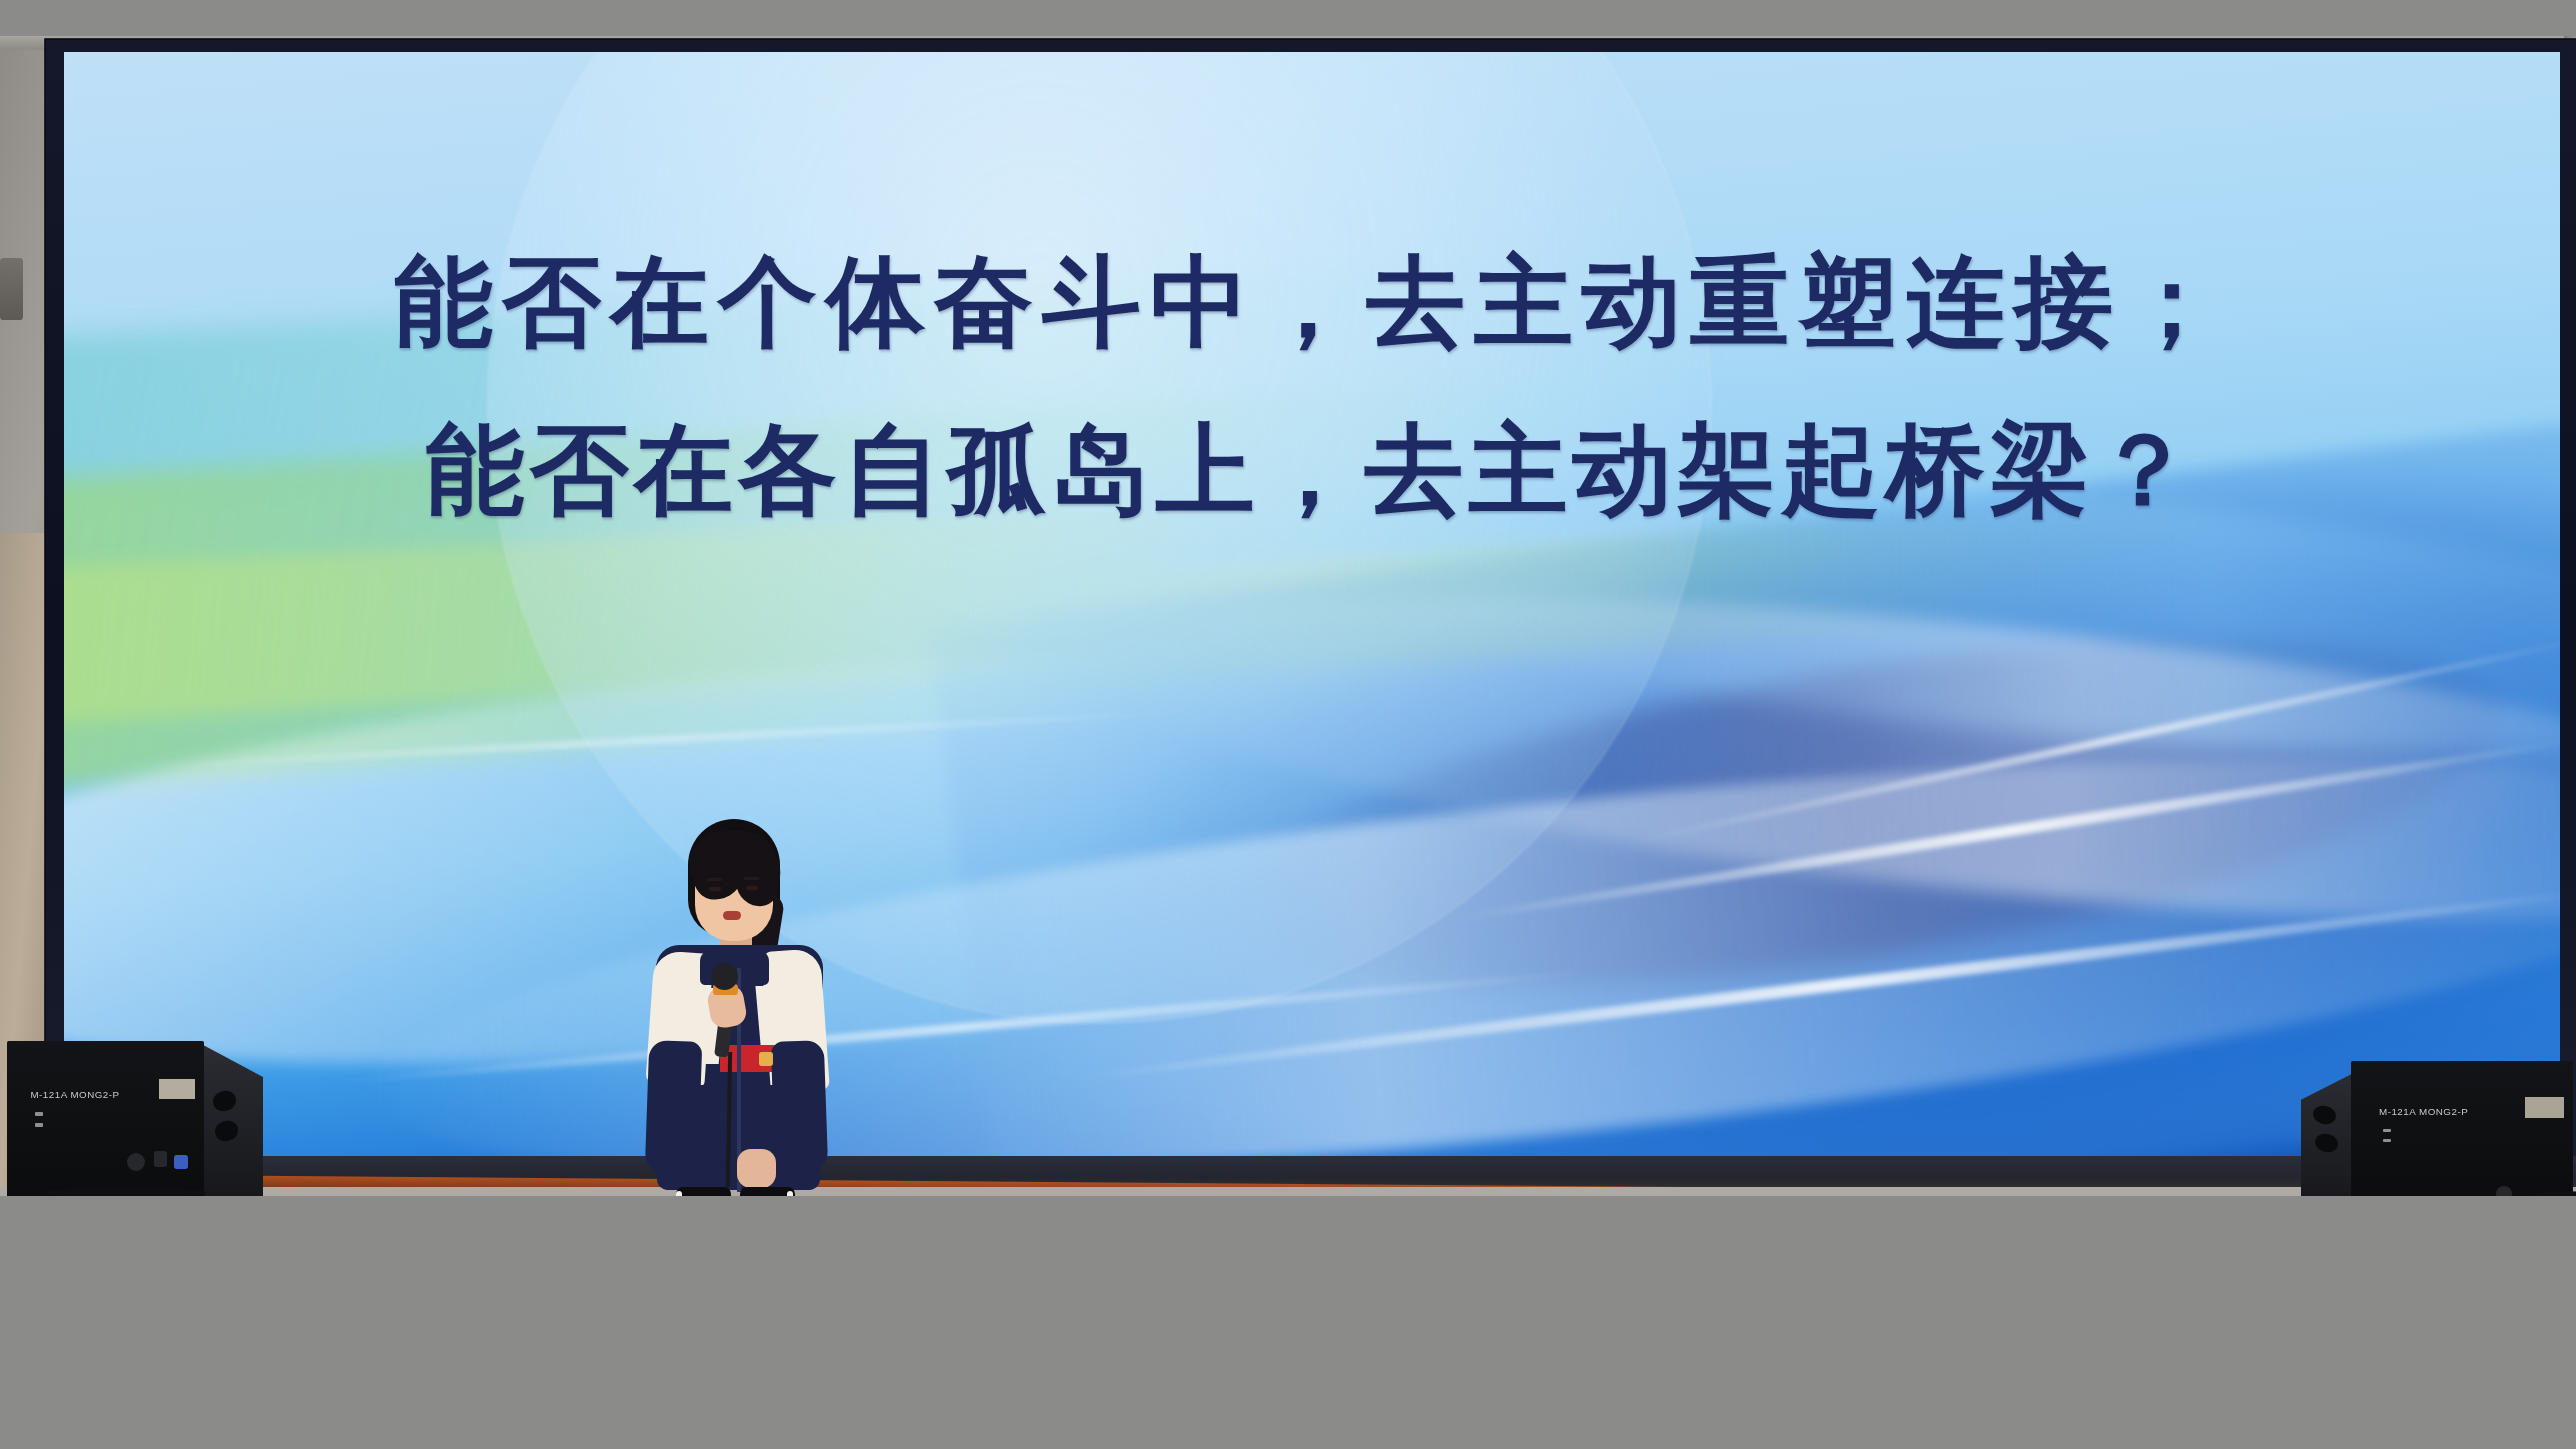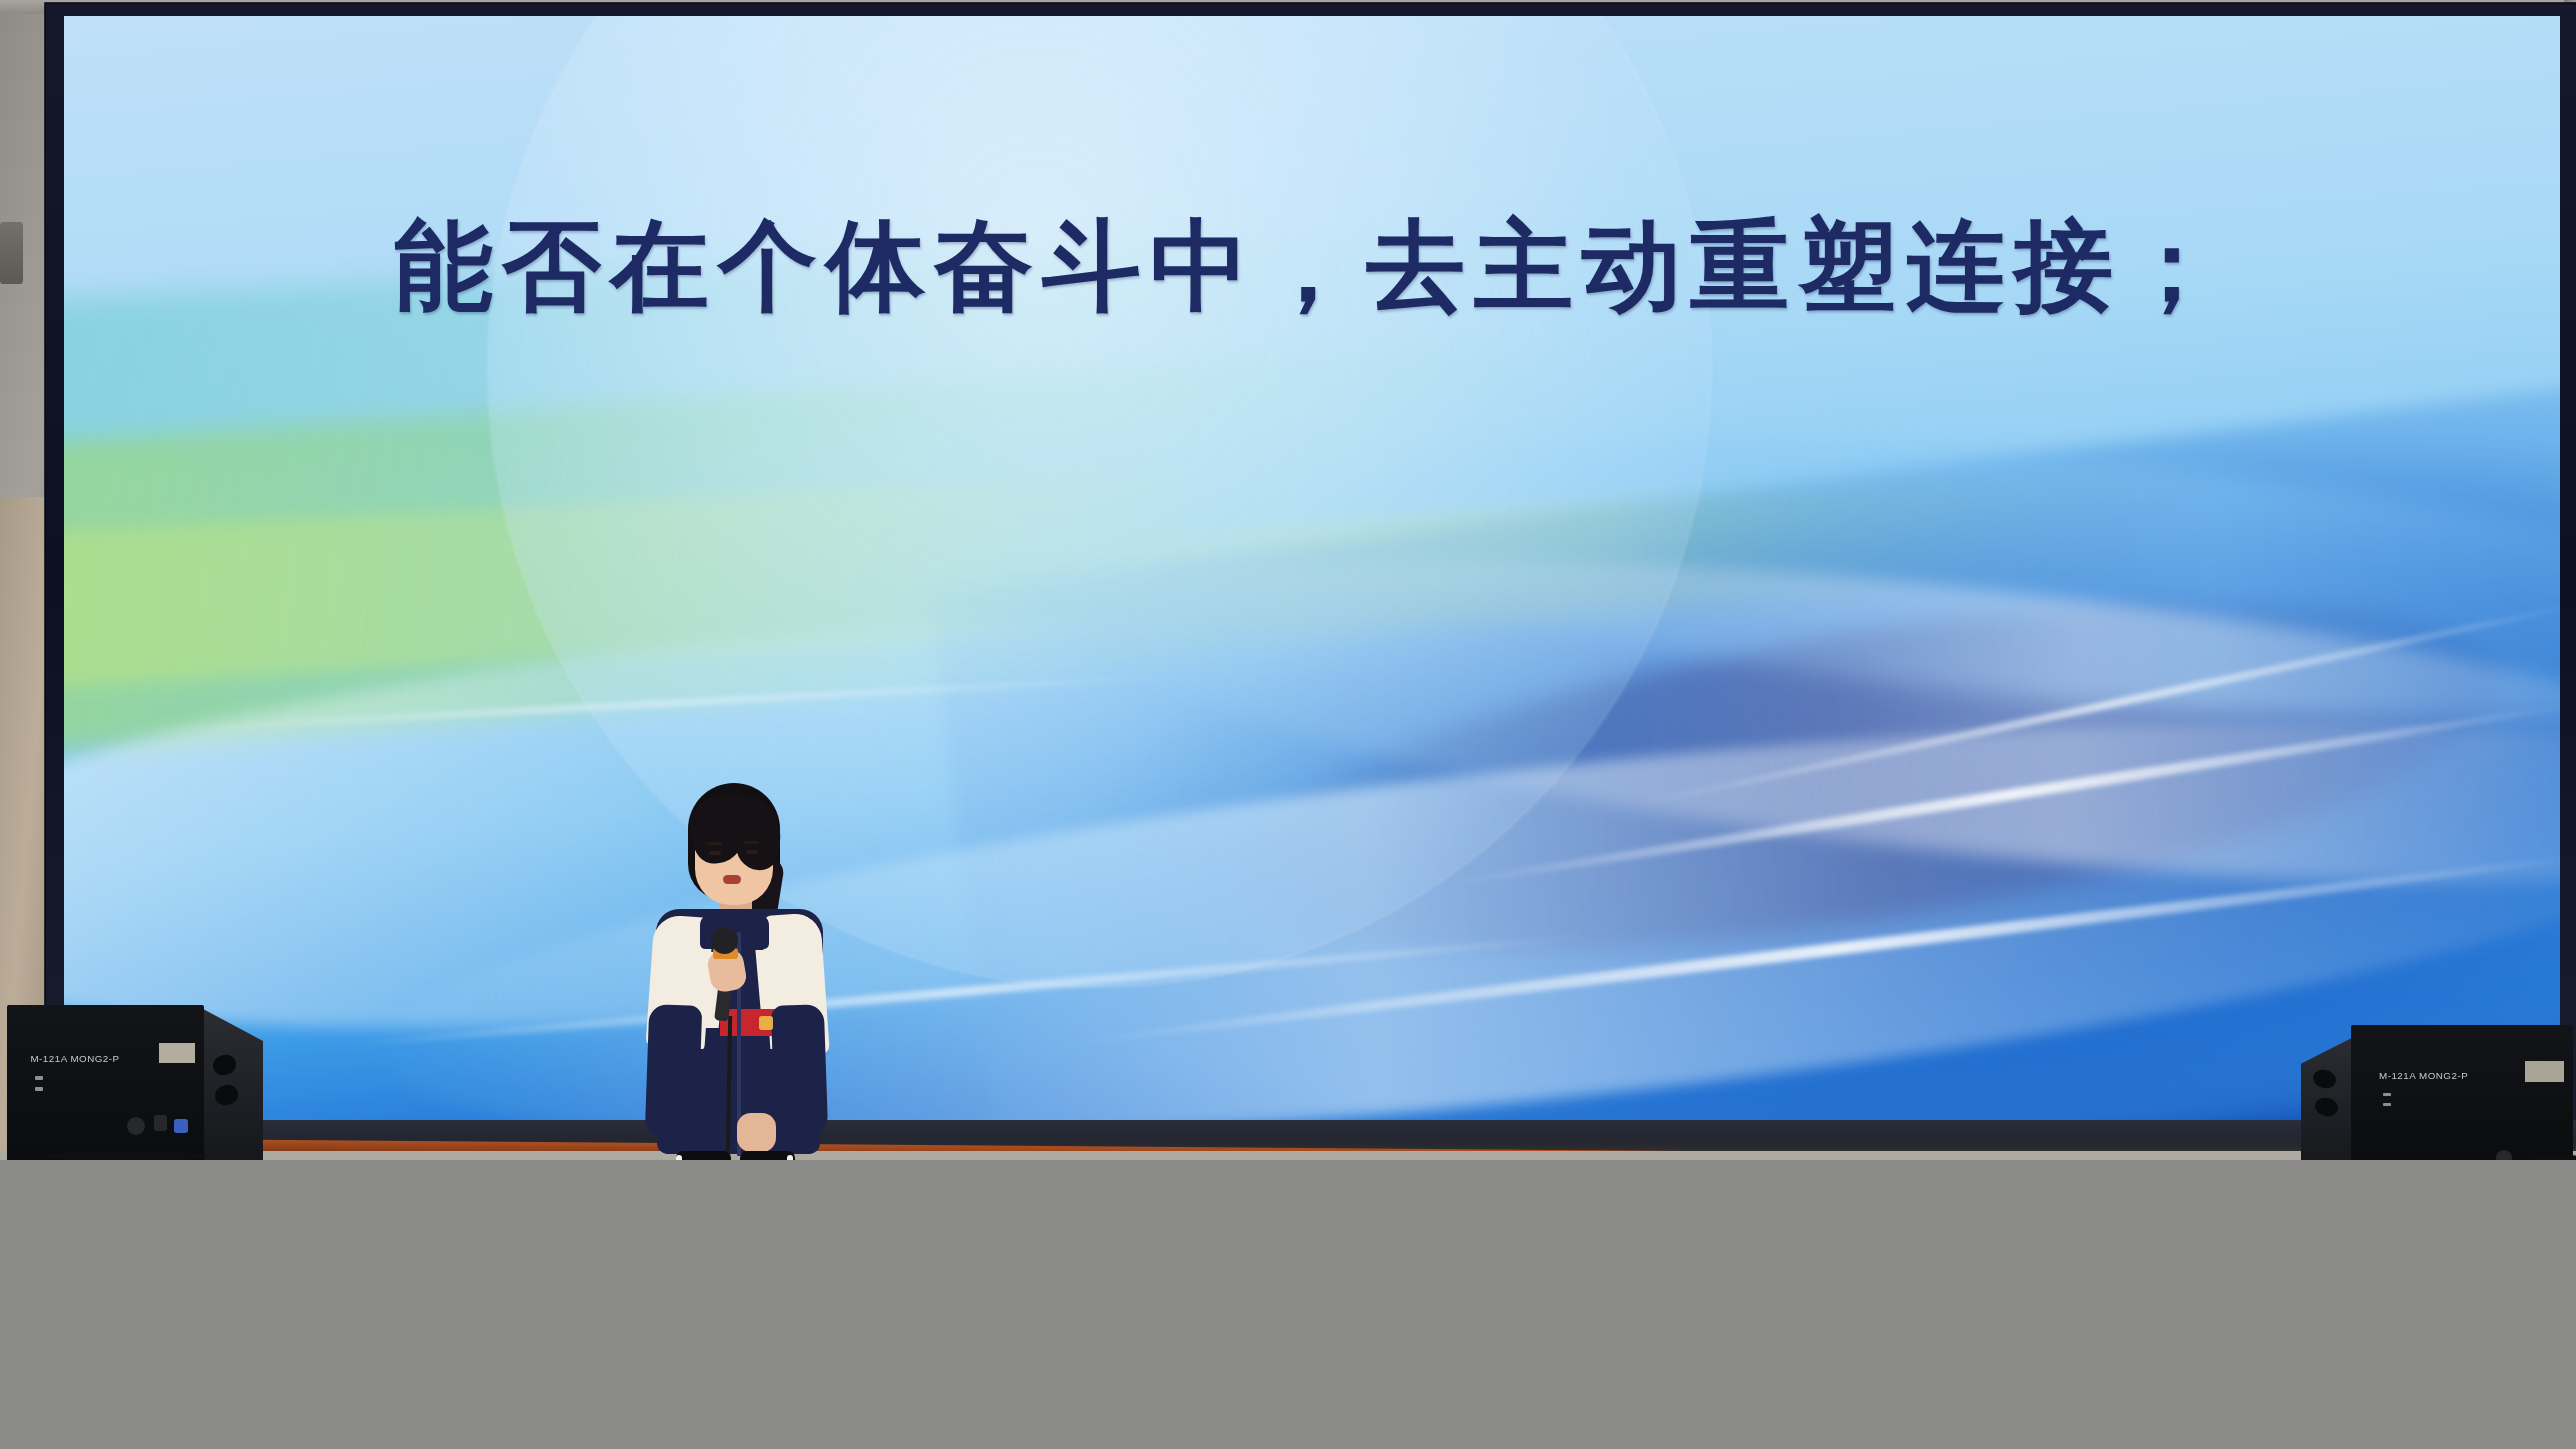--- a/index.html
+++ b/index.html
@@ -1,20 +1,20 @@
 <!DOCTYPE html>
 <html style="font-size:14px"><head>
 <meta charset="utf-8">
 <style>
   * { margin:0; padding:0; box-sizing:border-box; }
   html,body { width:2576px; height:1450px; overflow:hidden; background:#8b8b89;
               font-family:"Liberation Serif", serif; }
 
   #stage-scene { position:relative; width:2576px; height:1160px; overflow:hidden;
-                 background:#000000; }
+                 background:#000000;margin-top:36px; }
 
   
   .wall-left { position:absolute; left:0; top:0; width:55px; height:1171px;
                background:linear-gradient(100deg,#8e8b86 0%,#a4a09a 45%,#8a8680 100%); }
   .wall-left-lower { position:absolute; left:0; top:497px; width:55px; height:675px;
                background:linear-gradient(95deg,#a79a87 0%,#bdae99 50%,#9e917e 100%); opacity:.95;}
   .wall-top { position:absolute; left:0; top:0; width:2576px; height:14px;
               background:linear-gradient(180deg,#a9a6a1,#8d8a85); }
   .wall-right { position:absolute; right:0; top:0; width:12.4px; height:1137px;
               background:linear-gradient(90deg,#7f7c77,#9b9893); }
@@ -241,20 +241,21 @@
       <div class="streak s5"></div>
       <div class="streak s3"></div>
       <div class="streak s1"></div>
       <div class="streak s2"></div>
       <div class="streak s4"></div>
       <div class="art-orb"></div>
       <div class="art-orb-edge"></div>
 
       <div class="slide-text">
         <div class="slide-line">能否在个体奋斗中，去主动重塑连接；</div>
+        <div class="slide-line second">能否在各自孤岛上，去主动架起桥梁？</div>
       </div>
     </div>
 
     <div class="screen-foot"></div>
   </div>
   <div class="wood-lip"></div>
 
   <div class="floor">
     <div class="floor-speckle"></div>
     <div class="debris" style="left:1048px;top:25px;width:14px;height:8px;"></div>

